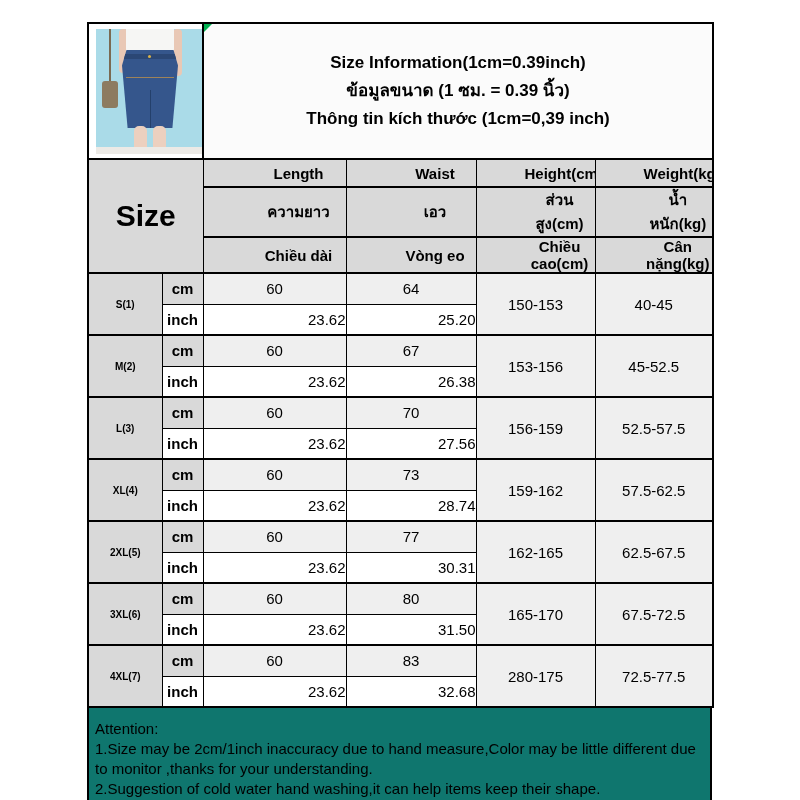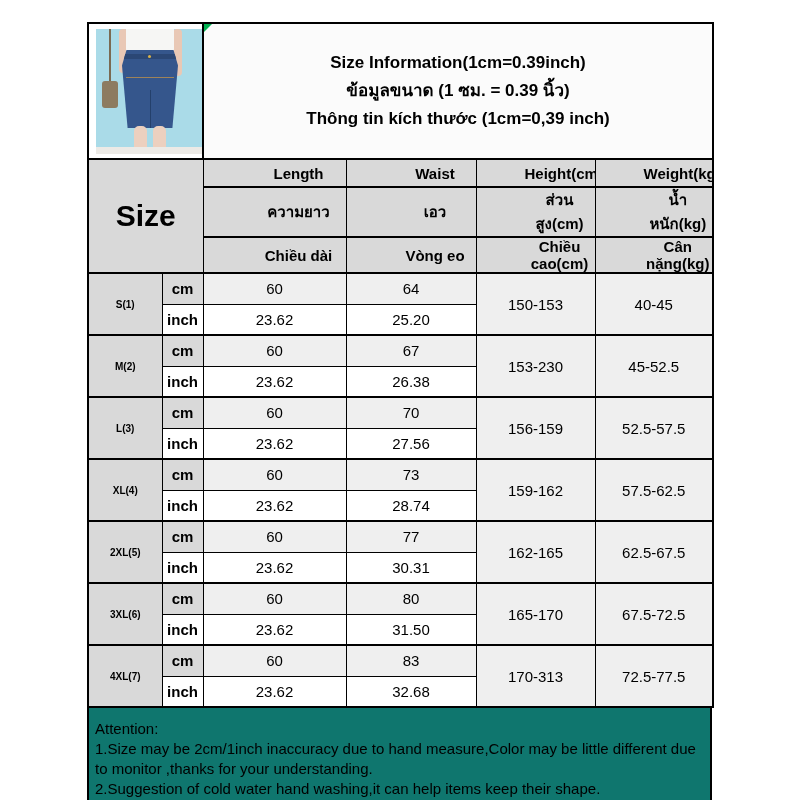--- a/index.html
+++ b/index.html
@@ -32,21 +32,21 @@
   td.hdr{background:#d9d9d9;font-weight:bold;font-size:15px;border-top-width:2px;padding-left:48px;}
   td.size-big{background:#d9d9d9;font-weight:bold;font-size:30px;border-top-width:2px;}
 
   
   tr.data-row{height:31px;font-size:15px;}
   tr.block-start td{border-top-width:2px;margin-top:28px;}
   td.size-name{background:#d9d9d9;font-weight:bold;font-size:10px;}
   td.unit-cm{background:#d9d9d9;font-weight:bold;font-size:15px;}
   td.unit-inch{background:#ffffff;font-weight:bold;font-size:15px;}
   td.val-cm{background:#efefef;font-weight:normal;}
-  td.val-inch{background:#ffffff;font-weight:normal;}
+  td.val-inch{background:#ffffff;font-weight:normal;text-align:right;}
   td.range{background:#efefef;font-weight:normal;}
 
   
   .attention{
     border:2px solid #000;border-top:none;background:#0f766e;
     padding:11px 6px 8px 6px;font-size:15px;line-height:20px;text-align:left;
   }
 
   
   .photo{position:absolute;left:7px;top:5px;width:107px;height:125px;background:#aadbe8;overflow:hidden;}
@@ -142,21 +142,21 @@
         <tr class="data-row">
           <td class="unit-inch">inch</td>
           <td class="val-inch">23.62</td>
           <td class="val-inch">25.20</td>
         </tr>
         <tr class="data-row block-start">
           <td class="size-name" rowspan="2">M(2)</td>
           <td class="unit-cm">cm</td>
           <td class="val-cm">60</td>
           <td class="val-cm">67</td>
-          <td class="range" rowspan="2">153-230</td>
+          <td class="range" rowspan="2">153-156</td>
           <td class="range" rowspan="2">45-52.5</td>
         </tr>
         <tr class="data-row">
           <td class="unit-inch">inch</td>
           <td class="val-inch">23.62</td>
           <td class="val-inch">26.38</td>
         </tr>
         <tr class="data-row block-start">
           <td class="size-name" rowspan="2">L(3)</td>
           <td class="unit-cm">cm</td>
@@ -207,21 +207,21 @@
         <tr class="data-row">
           <td class="unit-inch">inch</td>
           <td class="val-inch">23.62</td>
           <td class="val-inch">31.50</td>
         </tr>
         <tr class="data-row block-start">
           <td class="size-name" rowspan="2">4XL(7)</td>
           <td class="unit-cm">cm</td>
           <td class="val-cm">60</td>
           <td class="val-cm">83</td>
-          <td class="range" rowspan="2">170-313</td>
+          <td class="range" rowspan="2">280-175</td>
           <td class="range" rowspan="2">72.5-77.5</td>
         </tr>
         <tr class="data-row">
           <td class="unit-inch">inch</td>
           <td class="val-inch">23.62</td>
           <td class="val-inch">32.68</td>
         </tr>
       </tbody>
   </table>
 

